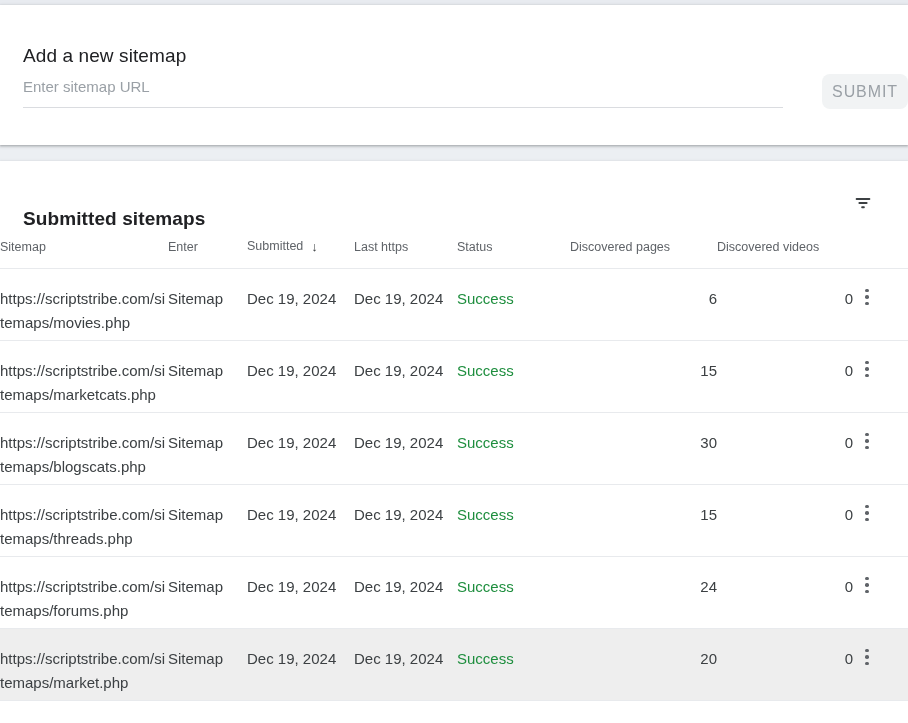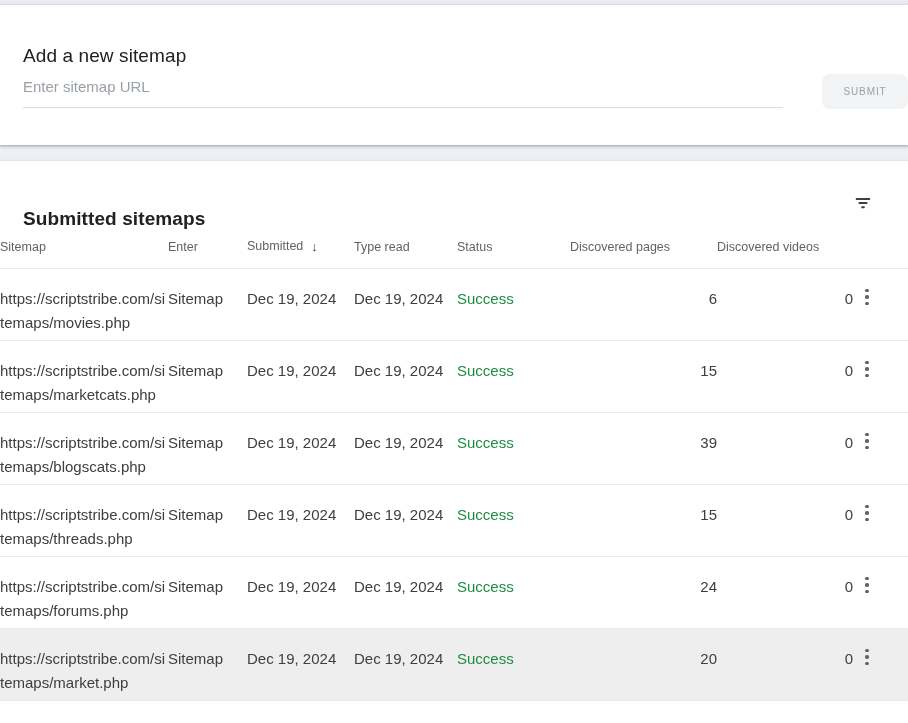--- a/index.html
+++ b/index.html
@@ -80,21 +80,21 @@
     position: absolute;
     left: 799px;
     top: 3px;
     width: 86px;
     height: 35px;
     background: #f1f3f4;
     border: none;
     border-radius: 8px;
     color: #9aa0a6;
     font-family: "Liberation Sans", sans-serif;
-    font-size: 10px;
+    font-size: 16px;
     font-weight: 500;
     letter-spacing: .9px;
     cursor: default;
   }
 
   
   .gap-band {
     height: 16px;
     background: #eceff3;
   }
@@ -253,21 +253,21 @@
         </span>
       </button>
     </div>
 
     <table class="sitemaps">
       <thead>
         <tr>
           <th class="th-sitemap">Sitemap</th>
           <th class="th-type">Enter</th>
           <th class="th-submitted sorted"><span>Submitted</span><span class="sort-arrow">↓</span></th>
-          <th class="th-lastread">Type read</th>
+          <th class="th-lastread">Last https</th>
           <th class="th-status">Status</th>
           <th class="th-pages">Discovered pages</th>
           <th class="th-videos">Discovered videos</th>
           <th class="th-menu"></th>
         </tr>
       </thead>
       <tbody id="rows-body">
   <tr class="row">
     <td class="td-sitemap">https://scriptstribe.com/sitemaps/movies.php</td>
     <td class="td-type">Sitemap</td>
@@ -305,21 +305,21 @@
       </button>
     </td>
   </tr>
 
   <tr class="row">
     <td class="td-sitemap">https://scriptstribe.com/sitemaps/blogscats.php</td>
     <td class="td-type">Sitemap</td>
     <td class="td-submitted">Dec 19, 2024</td>
     <td class="td-lastread">Dec 19, 2024</td>
     <td class="td-status"><span class="status-success">Success</span></td>
-    <td class="td-pages">39</td>
+    <td class="td-pages">30</td>
     <td class="td-videos">0</td>
     <td class="td-menu">
       <button class="kebab">
         <span style="display:flex;flex-direction:column;gap:3px;align-items:center;">
           <i></i>
                   <i></i>
                   <i></i>
         </span>
       </button>
     </td>

